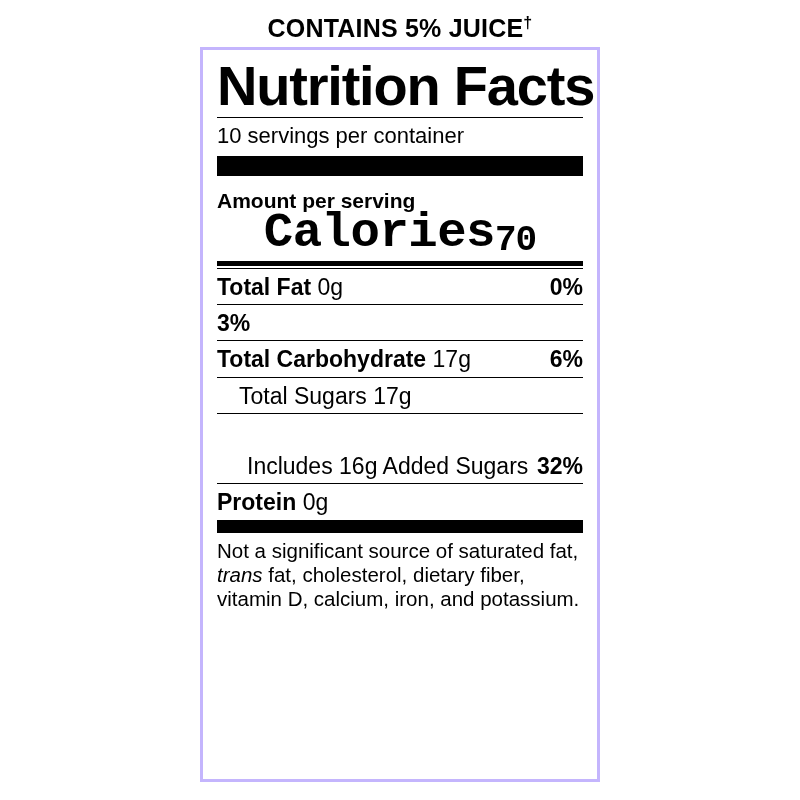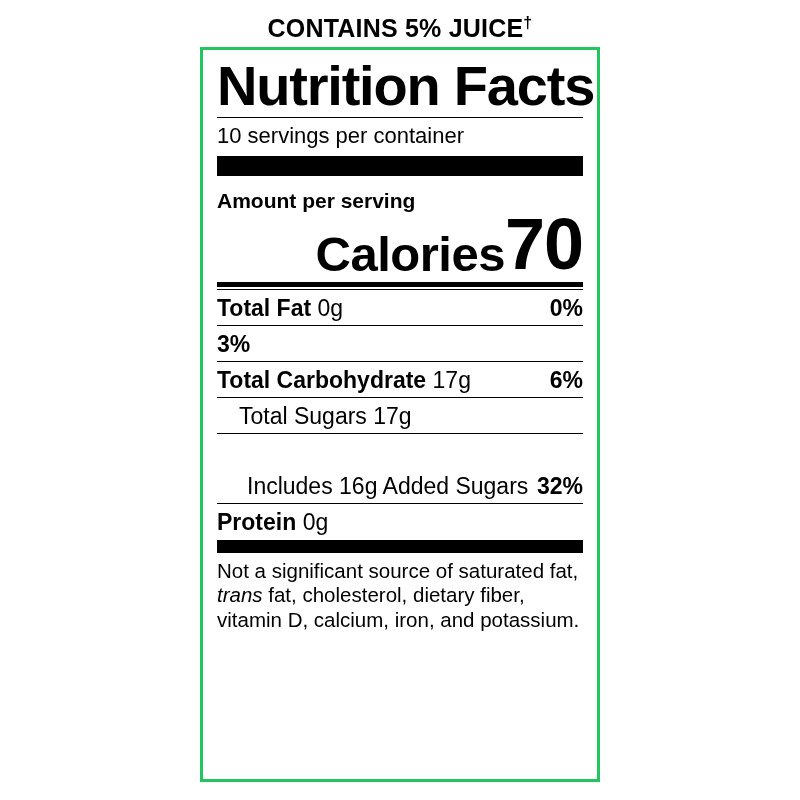--- a/index.html
+++ b/index.html
@@ -39,21 +39,21 @@
     vertical-align: super;
   }
 
   
   .nf-panel {
     position: absolute;
     left: 200px;
     top: 47px;
     width: 400px;
     height: 735px;
-    border: 3px solid #22c55e;
+    border: 3px solid #c4b5fd;
     background: #fff;
     box-sizing: border-box;
     padding: 0 14px;
   }
 
   .nf-title {
     font-size: 56px;
     font-weight: bold;
     line-height: 1.06;
     letter-spacing: -1.2px;
@@ -97,31 +97,32 @@
   .amount-per {
     font-size: 21px;
     font-weight: bold;
     margin-top: 13px;
     line-height: 1.1;
   }
 
   .calories-row {
     display: flex;
     align-items: flex-end;
-    justify-content: flex-end;
+    justify-content: center;
     margin-top: -4px;
+    font-family: Liberation Mono, monospace;
   }
   .calories-label {
     font-size: 49px;
     font-weight: bold;
     letter-spacing: -0.5px;
     line-height: 1.05;
   }
   .calories-value {
-    font-size: 72px;
+    font-size: 36px;
     font-weight: bold;
     line-height: 1;
     letter-spacing: -1px;
   }
 
   .dv-header {
     text-align: right;
     font-size: 22px;
     font-weight: bold;
     line-height: 1.2;

